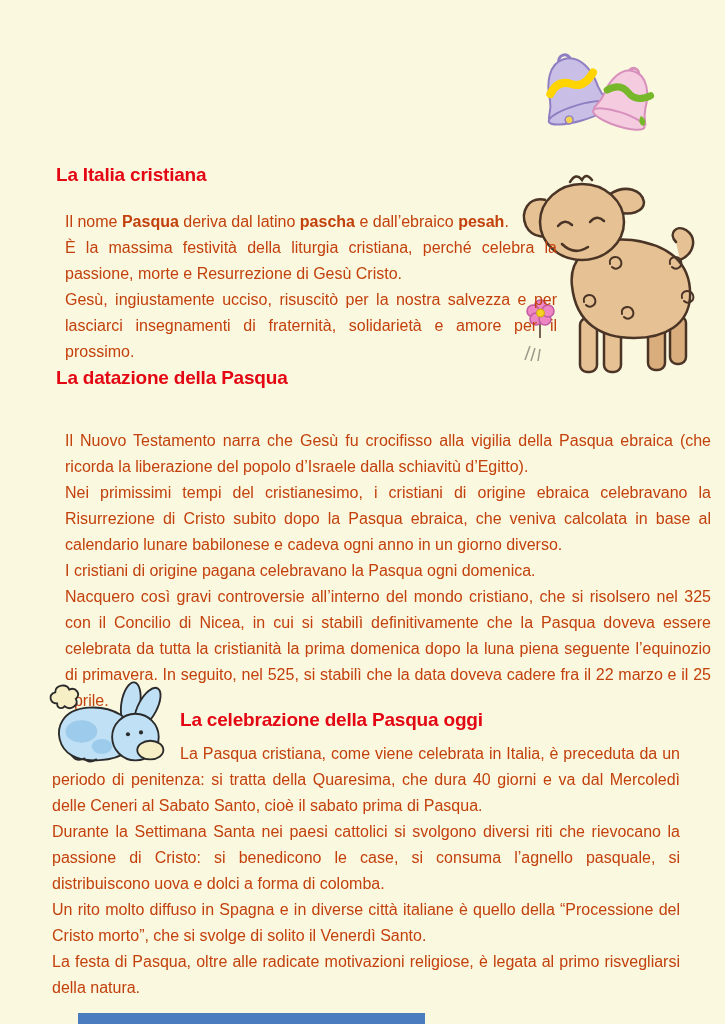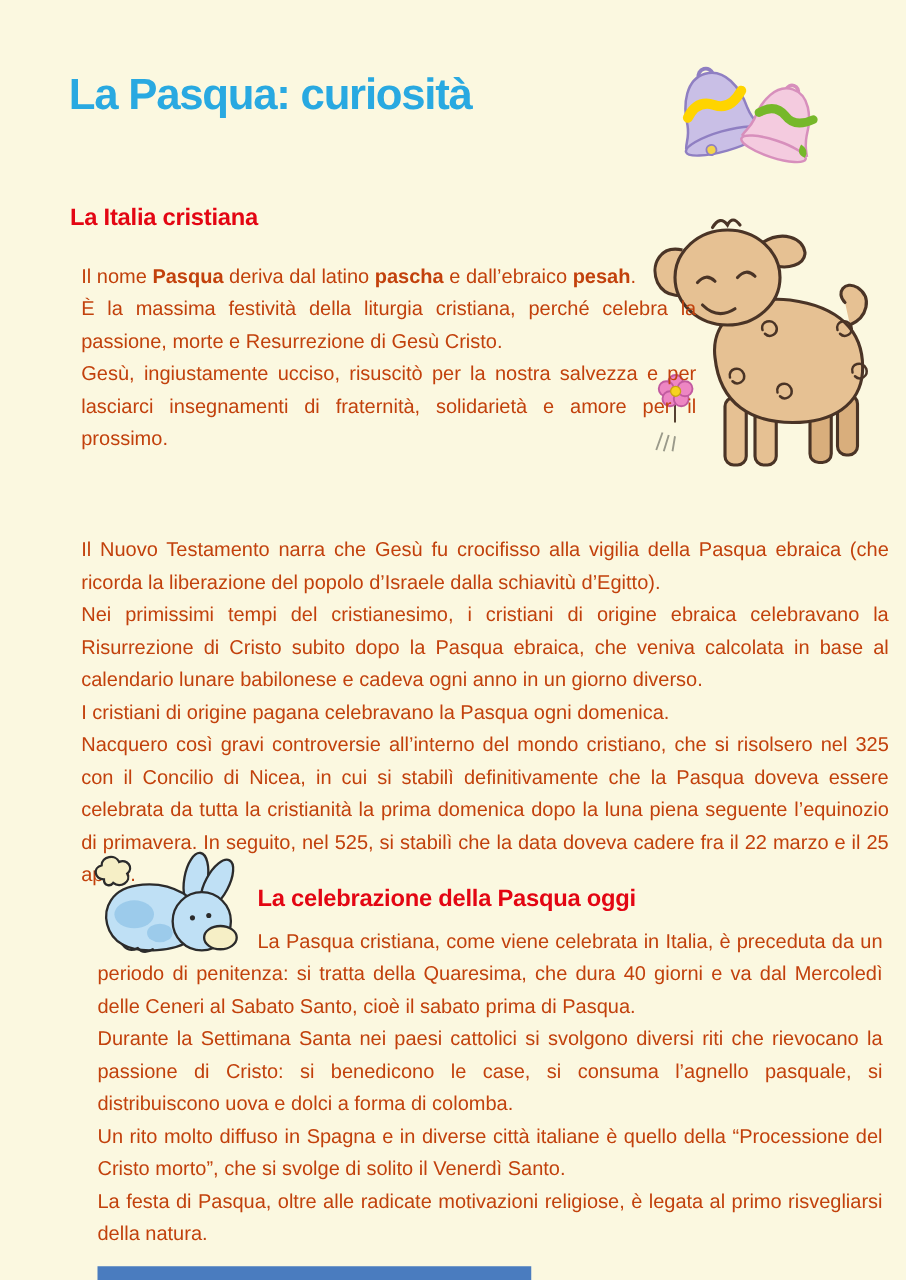--- a/index.html
+++ b/index.html
@@ -25,37 +25,36 @@
   .h-s2{left:56px;top:367px;}
   .body{
     margin:10px;
     font-size:16px;line-height:26px;
     text-align:justify;
     white-space:pre-wrap;
     color:#c2410c;
   }
   .p-s1{position:absolute;left:55px;top:199px;width:492px;}
   .p-s2{position:absolute;left:55px;top:418px;width:646px;}
-  .s3{position:absolute;left:68px;top:683px;width:648px;}
+  .s3{position:absolute;left:42px;top:683px;width:648px;}
   .h-s3{
     position:static;margin:26px 0 8px 0;
     font-size:19px;font-weight:bold;letter-spacing:-0.2px;color:#E30613;
   }
   .bunny{float:left;width:130px;height:82px;margin:0 8px 0 0;overflow:visible;}
   .bells{position:absolute;left:527px;top:48px;width:140px;height:95px;overflow:visible;}
   .lamb{position:absolute;left:518px;top:168px;width:187px;height:208px;overflow:visible;}
   .footer-bar{position:absolute;left:78px;top:1013px;width:347px;height:11px;background:#4A7CBF;}
   b{font-weight:bold;}
 </style>
 </head>
 <body>
 
 <div class="page">
 
-  <h1 class="title">La Pasqua: curiosità</h1>
 
   <svg class="bells" viewBox="0 0 140 95" aria-hidden="true">
     <g transform="rotate(-16 45 42)">
       <circle cx="46" cy="12" r="6" fill="none" stroke="#8F7FC2" stroke-width="3"></circle>
       <path d="M46 10 C30 10 22 28 21 46 C20 55 16 59 15 63 C33 71 61 71 77 63 C75 59 72 55 71 46 C70 28 62 10 46 10 Z" fill="#C9BFE6" stroke="#8F7FC2" stroke-width="2"></path>
       <path d="M23 40 q 11 -12 23 -4 q 11 8 24 -5" fill="none" stroke="#FFD400" stroke-width="8" stroke-linecap="round"></path>
       <ellipse cx="46" cy="66" rx="32" ry="8" fill="#C9BFE6" stroke="#8F7FC2" stroke-width="2"></ellipse>
       <circle cx="34" cy="70" r="4" fill="#F3D44C" stroke="#8F7FC2" stroke-width="1.5"></circle>
     </g>
     <g transform="rotate(18 98 52)">
@@ -101,20 +100,21 @@
       <circle cx="22.5" cy="145" r="4" fill="#F6D31F" stroke="#C9A50F" stroke-width="1"></circle>
       <path d="M12 178 l-5 14 M17 180 l-4 13 M22 181 l-2 12" stroke="#9A9A8A" stroke-width="1.5" fill="none"></path>
     </g>
   </svg>
 
   <h2 class="heading h-s1">La Italia cristiana</h2>
   <p class="body p-s1"><span>Il nome </span><b>Pasqua</b><span> deriva dal latino </span><b>pascha</b><span> e dall’ebraico </span><b>pesah</b><span>.
 È la massima festività della liturgia cristiana, perché celebra la passione, morte e Resurrezione di Gesù Cristo.
 Gesù, ingiustamente ucciso, risuscitò per la nostra salvezza e per lasciarci insegnamenti di fraternità, solidarietà e amore per il prossimo.</span></p>
 
+  <h2 class="heading h-s2">La datazione della Pasqua</h2>
   <p class="body p-s2">Il Nuovo Testamento narra che Gesù fu crocifisso alla vigilia della Pasqua ebraica (che ricorda la liberazione del popolo d’Israele dalla schiavitù d’Egitto).
 Nei primissimi tempi del cristianesimo, i cristiani di origine ebraica celebravano la Risurrezione di Cristo subito dopo la Pasqua ebraica, che veniva calcolata in base al calendario lunare babilonese e cadeva ogni anno in un giorno diverso.
 I cristiani di origine pagana celebravano la Pasqua ogni domenica.
 Nacquero così gravi controversie all’interno del mondo cristiano, che si risolsero nel 325 con il Concilio di Nicea, in cui si stabilì definitivamente che la Pasqua doveva essere celebrata da tutta la cristianità la prima domenica dopo la luna piena seguente l’equinozio di primavera. In seguito, nel 525, si stabilì che la data doveva cadere fra il 22 marzo e il 25 aprile.</p>
 
   <div class="s3">
     <svg class="bunny" viewBox="0 0 135 88" aria-hidden="true">
       <path d="M14 22 C6 22 4 12 12 10 C12 2 24 0 27 7 C34 4 40 12 34 17 C38 24 28 30 22 25 C20 28 14 28 14 22 Z" fill="#F6EFC6" stroke="#2B2B2B" stroke-width="2"></path>
       <g fill="#BFE0F5" stroke="#2B2B2B" stroke-width="2">
         <ellipse cx="93" cy="22" rx="10" ry="23" transform="rotate(10 93 22)"></ellipse>

